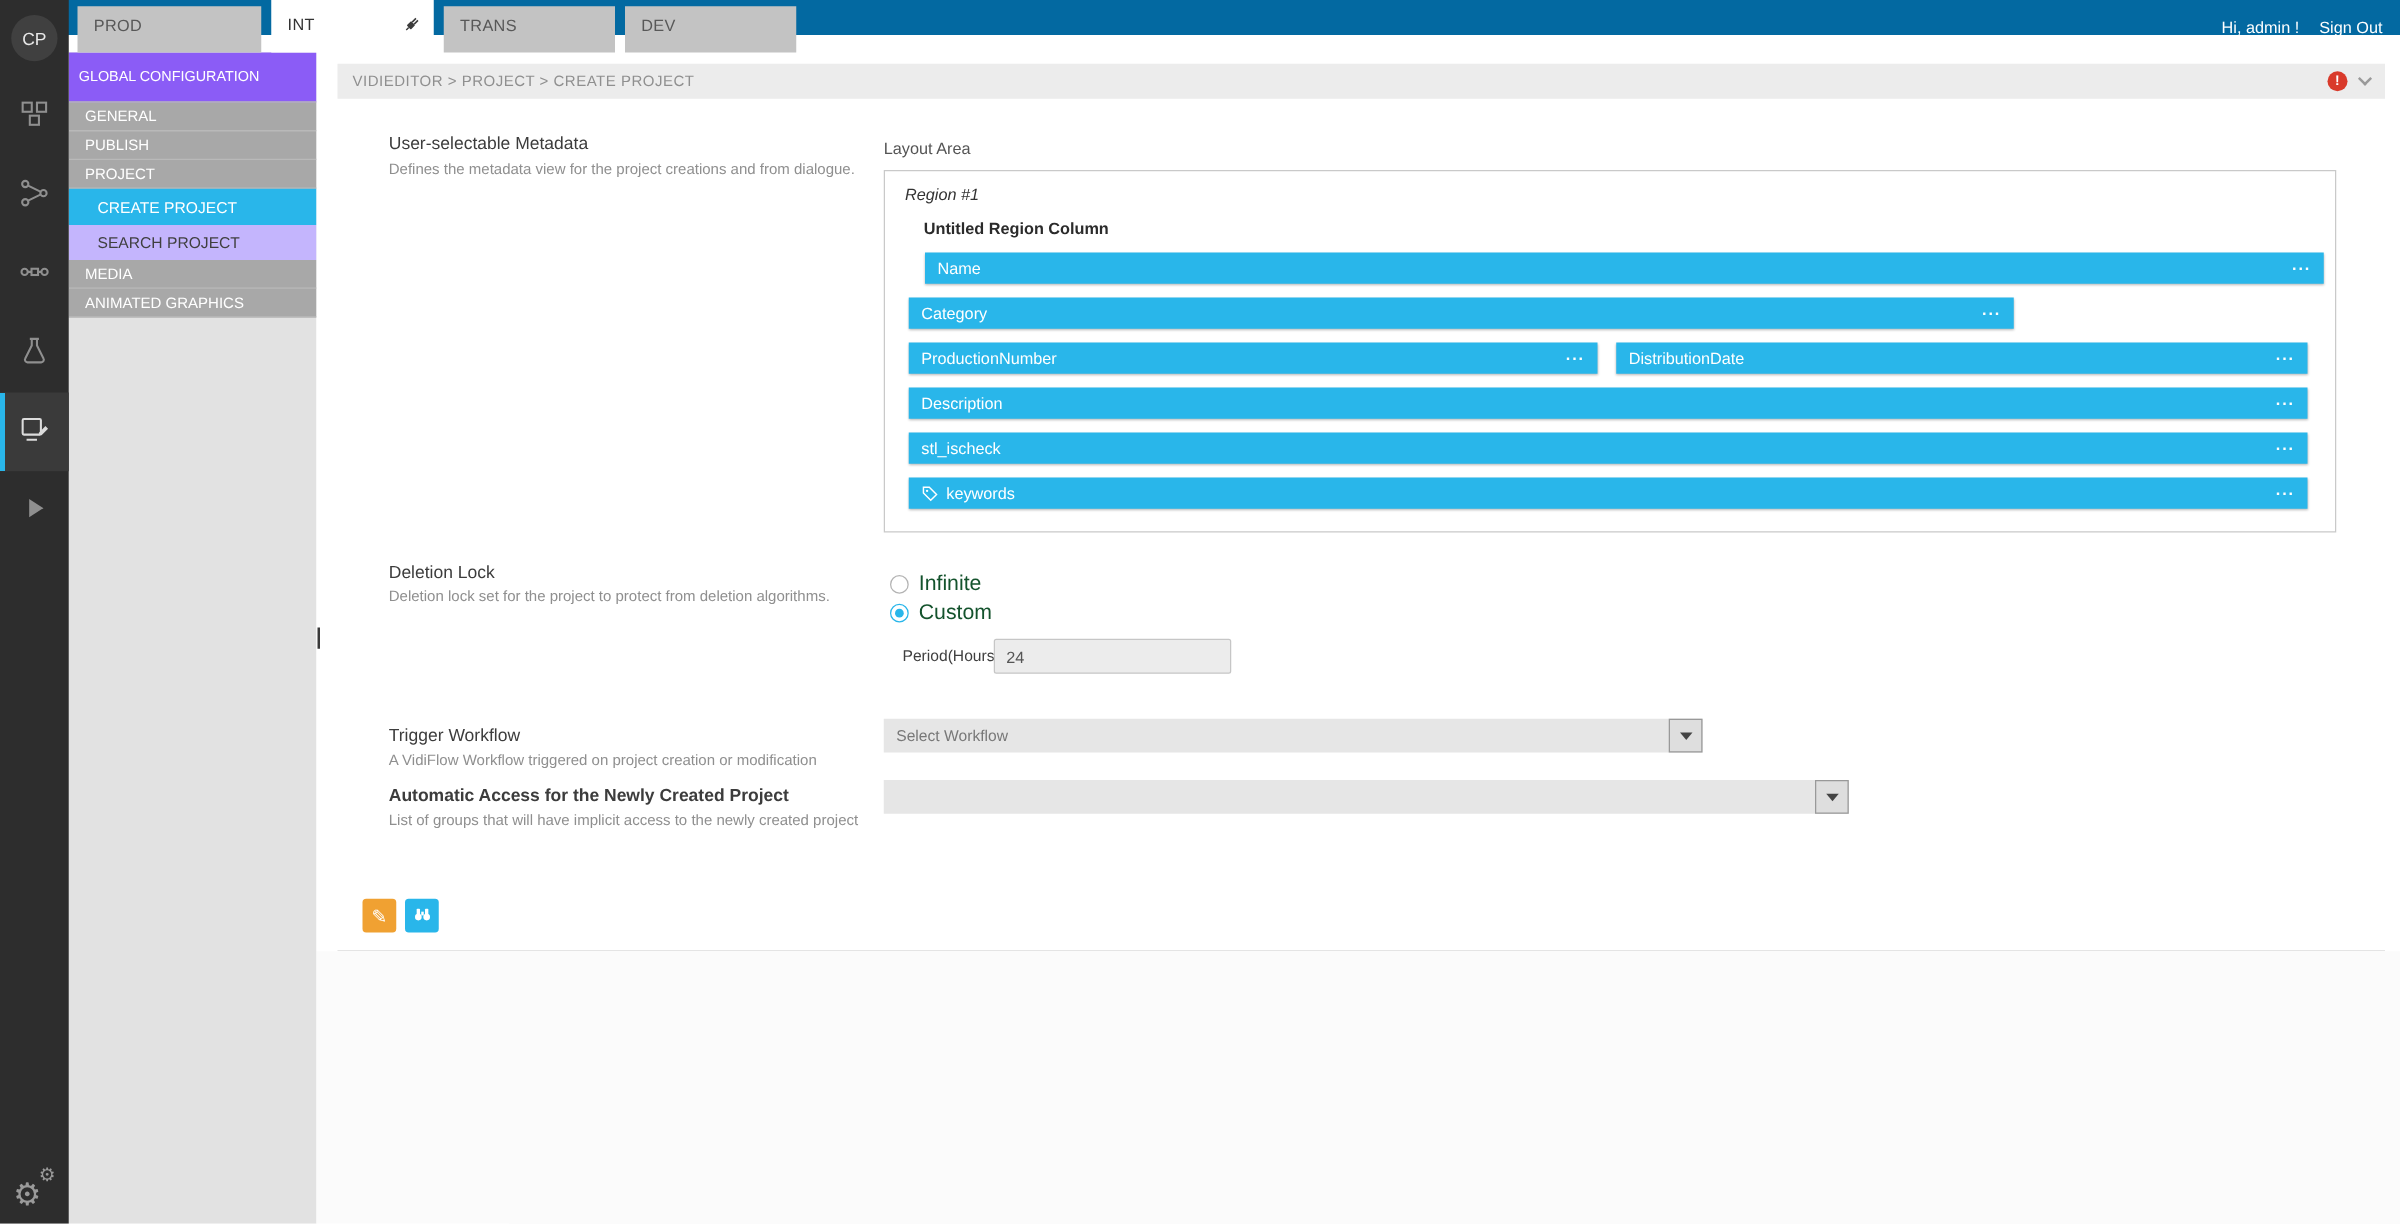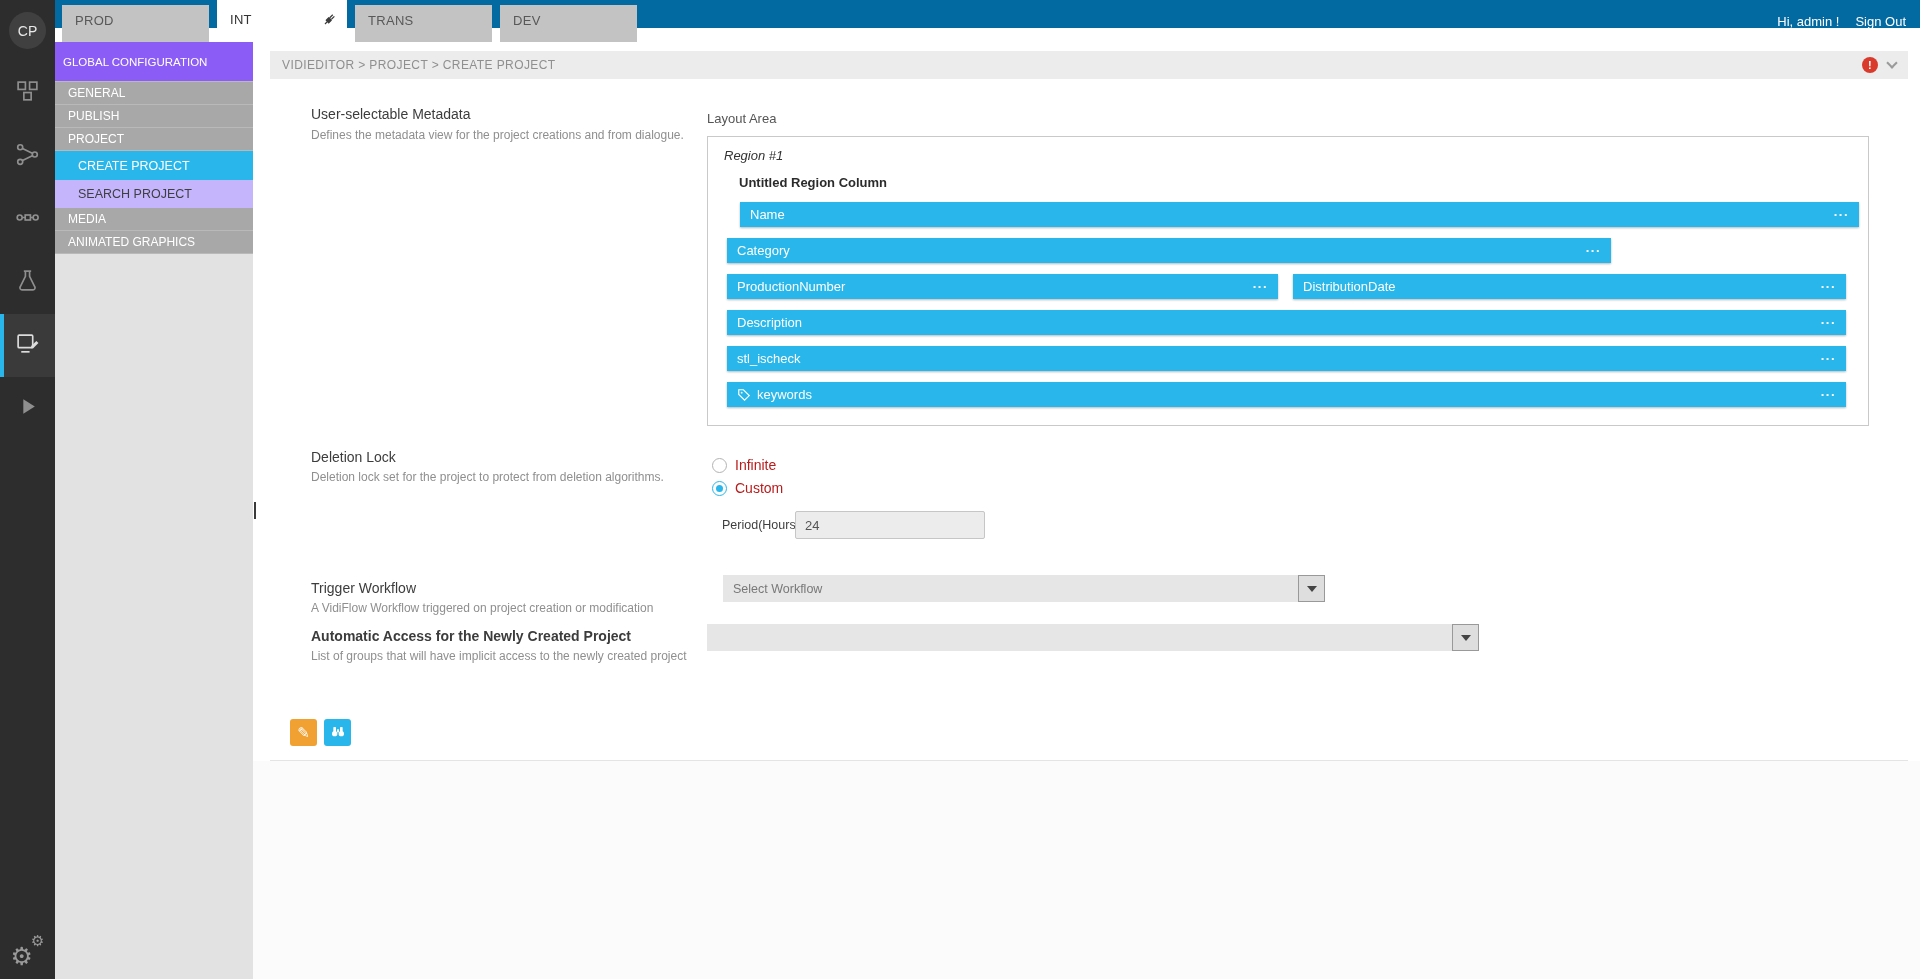--- a/index.html
+++ b/index.html
@@ -47,21 +47,21 @@
 
   
   .region-box { position:absolute; left:707px; top:136px; width:1162px; height:290px; border:1px solid #c9c9c9; background:#fff; }
   .region-title { position:absolute; left:16px; top:11px; font-size:13px; font-style:italic; color:#333; }
   .column-title { position:absolute; left:31px; top:38px; font-size:13px; font-weight:bold; color:#2b2b2b; }
   .mbar { position:absolute; height:25px; background:#29b6ea; color:#fff; font-size:13px; display:flex; align-items:center; padding:0 10px; box-shadow:0 1px 2px rgba(0,0,0,.28); cursor:pointer; }
   .mbar .tag { margin-right:6px; display:flex; }
   .mbar .dots { margin-left:auto; font-weight:bold; letter-spacing:1.5px; padding-bottom:7px; cursor:pointer; }
 
   
-  .radio-row { position:absolute; display:flex; align-items:flex-end; gap:8px; font-size:14px; color:#b91c1c; cursor:pointer; }
+  .radio-row { position:absolute; display:flex; align-items:center; gap:8px; font-size:17px; color:#14532d; cursor:pointer; }
   .radio { width:15px; height:15px; border-radius:50%; border:1px solid #b3b3b3; background:#fff; position:relative; }
   .radio.selected { border-color:#29b6ea; }
   .radio.selected::after { content:''; position:absolute; inset:3px; border-radius:50%; background:#29b6ea; }
   .field-label { position:absolute; font-size:12.5px; color:#3f3f3f; }
   .pinput { position:absolute; left:795px; top:511px; width:190px; height:28px; background:#ececec; border:1px solid #c6c6c6; border-radius:2px; font-size:13px; color:#555; padding:0 9px; font-family:inherit; }
 
   
   .dd { position:absolute; height:27px; background:#e6e6e6; display:flex; align-items:center; font-size:12.5px; color:#787878; padding-left:10px; cursor:pointer; }
   .dd-btn { position:absolute; right:0; top:0; width:27px; height:27px; background:#dedede; border:1px solid #999; display:flex; align-items:center; justify-content:center; cursor:pointer; }
   .dd-caret { width:0; height:0; border:5px solid transparent; border-top:6px solid #444; margin-top:6px; }
@@ -237,21 +237,21 @@
 <div class="radio-row" style="left:712px; top:480px;">
   <span class="radio selected"></span>
   <span>Custom</span>
 </div>
 
 <div class="field-label" style="left:722px; top:518px;">Period(Hours)</div>
 <input class="pinput" value="24" style="">
 
 <div class="sec-title" style="left:311px; top:580px;">Trigger Workflow</div>
 <div class="sec-desc" style="left:311px; top:601px;">A VidiFlow Workflow triggered on project creation or modification</div>
-<div class="dd" style="left:723px; top:575px; width:602px;">
+<div class="dd" style="left:707px; top:575px; width:655px;">
   <span>Select Workflow</span>
   <span class="dd-btn">
       <span class="dd-caret"></span>
     </span>
 </div>
 
 <div class="sec-title bold" style="left:311px; top:628px;">Automatic Access for the Newly Created Project</div>
 <div class="sec-desc" style="left:311px; top:649px;">List of groups that will have implicit access to the newly created project</div>
 <div class="dd" style="left:707px; top:624px; width:772px;">
   <span></span>

